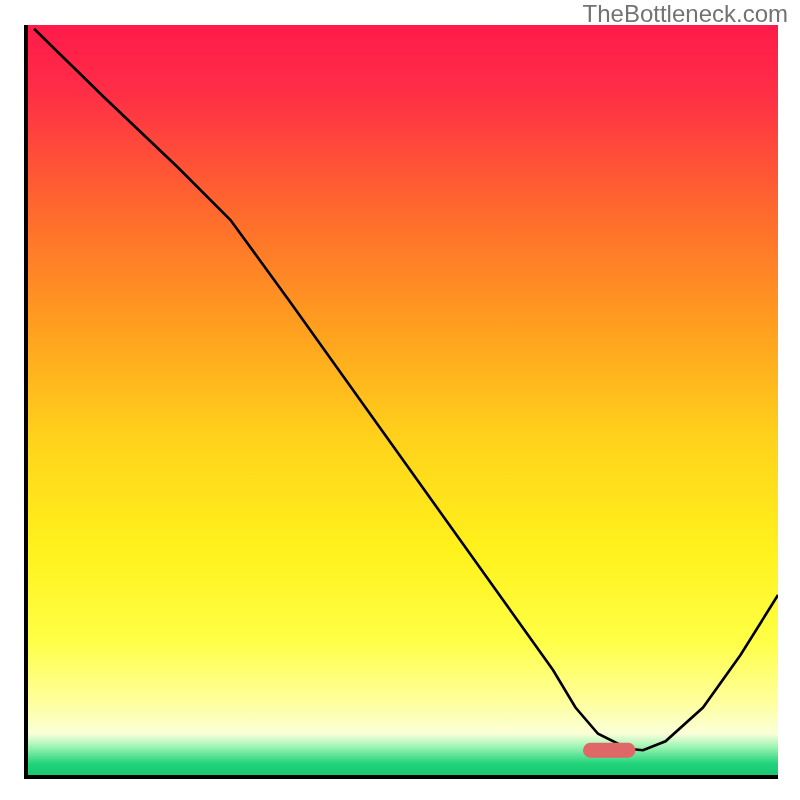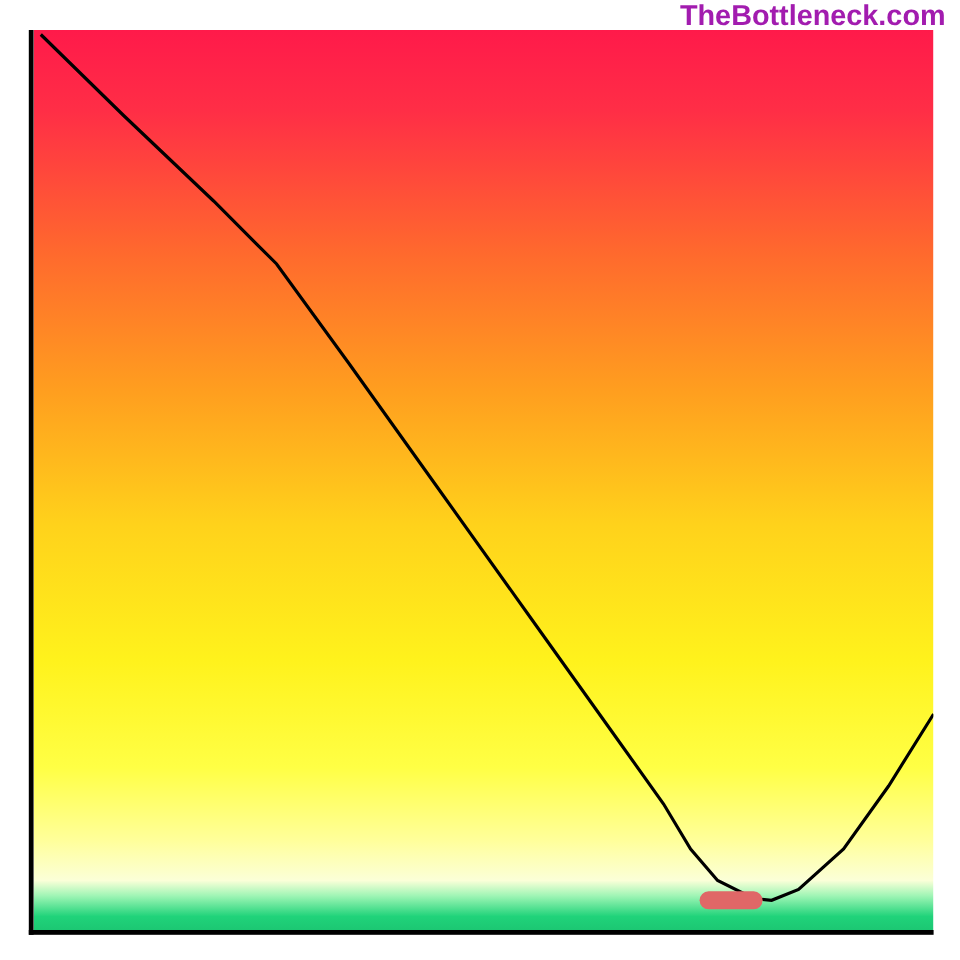--- a/index.html
+++ b/index.html
@@ -7,22 +7,22 @@
   .frame {
     position: relative;
     width: 800px;
     height: 800px;
   }
   .watermark {
     position: absolute;
     top: 0px;
     right: 12px;
     font-size: 24px;
-    color: #a21caf;
-    font-weight: 700;
+    color: #737373;
+    font-weight: 400;
     letter-spacing: 0px;
   }
   .plot-wrap {
     position: absolute;
     left: 24px;
     top: 25px;
     width: 754px;
     height: 754px;
     border: 4px solid #000;
     border-top: none;

